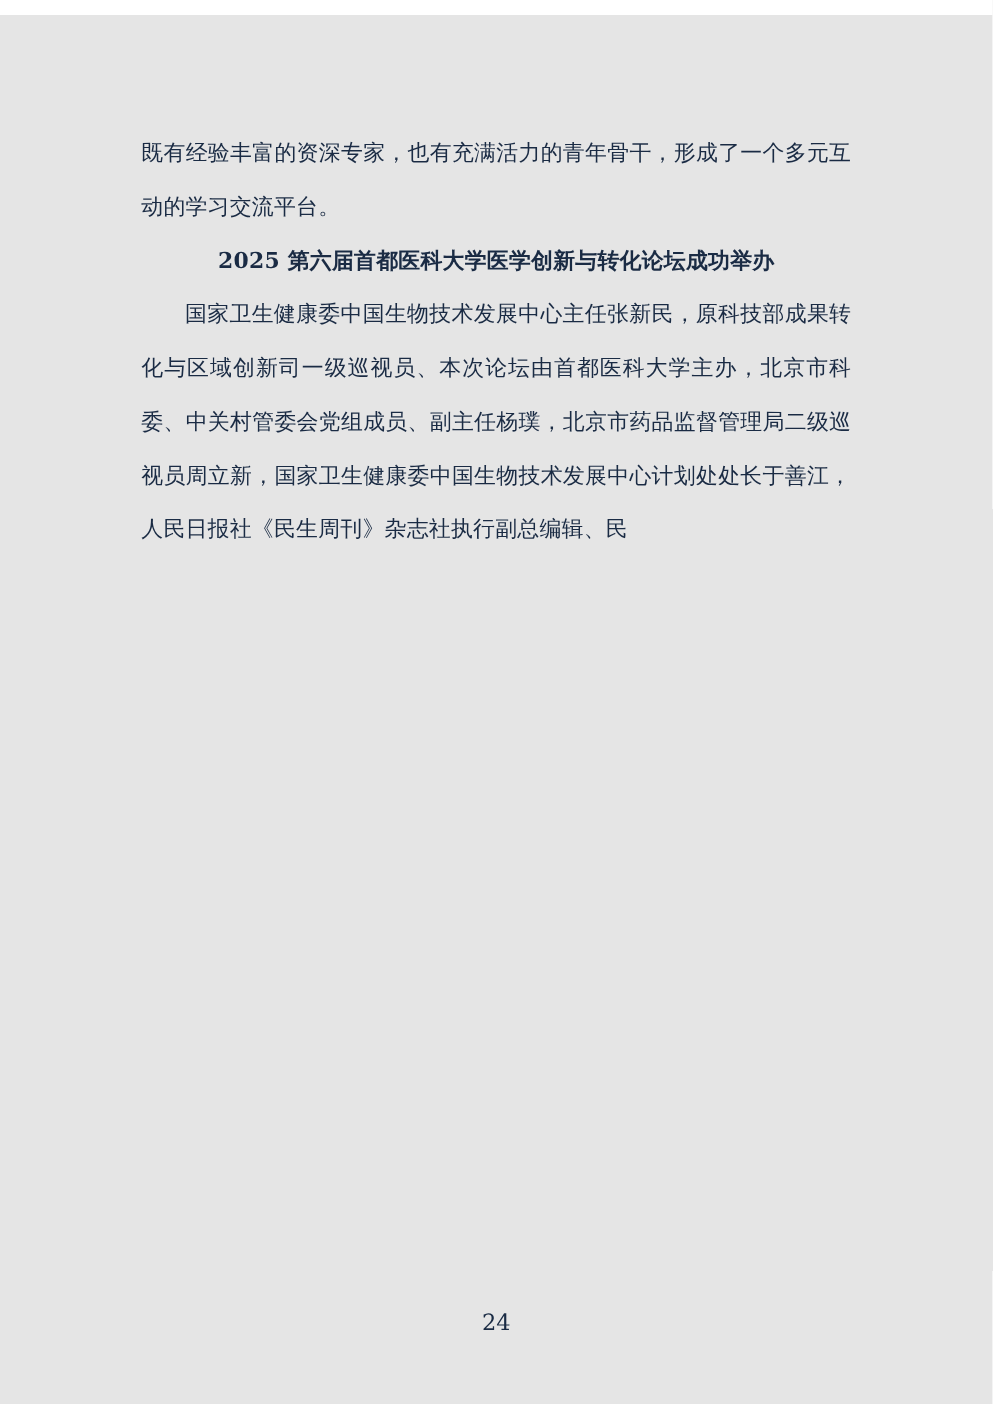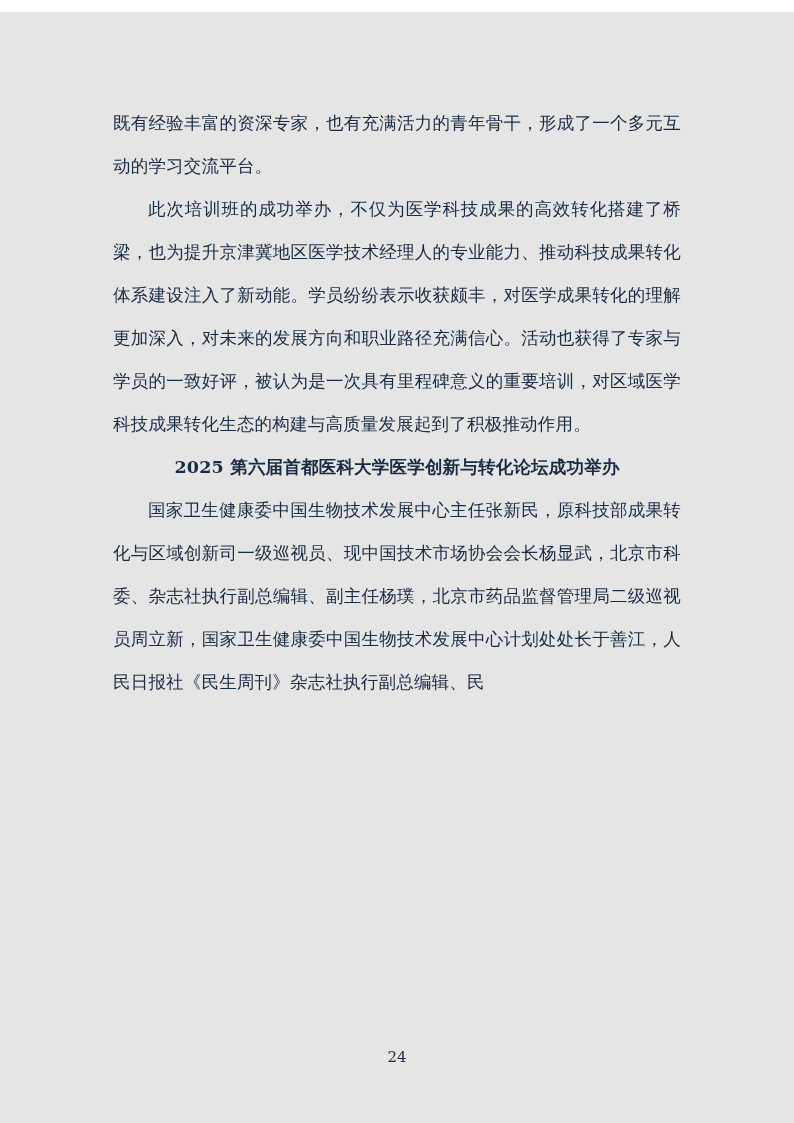--- a/index.html
+++ b/index.html
@@ -45,28 +45,27 @@
     margin: 0;
     letter-spacing: 0.2px;
   }
   .pagenum {
     position: absolute;
     left: 0;
     right: 0;
     top: 1036px;
     text-align: center;
     font-family: "DejaVu Serif", "Liberation Serif", serif;
-    font-size: 15px;
+    font-size: 18px;
     color: #1a2b44;
   }
 </style>
 </head>
 <body>
 
 <div class="page">
   <div class="content">
     <p class="para">既有经验丰富的资深专家，也有充满活力的青年骨干，形成了一个多元互动的学习交流平台。</p>
-    <p class="para indent">此次培训班的成功举办，不仅为医学科技成果的高效转化搭建了桥梁，也为提升京津冀地区医学技术经理人的专业能力、推动科技成果转化体系建设注入了新动能。学员纷纷表示收获颇丰，对医学成果转化的理解更加深入，对未来的发展方向和职业路径充满信心。活动也获得了专家与学员的一致好评，被认为是一次具有里程碑意义的重要培训，对区域医学科技成果转化生态的构建与高质量发展起到了积极推动作用。</p>
     <h2 class="heading">2025 第六届首都医科大学医学创新与转化论坛成功举办</h2>
-    <p class="para indent">国家卫生健康委中国生物技术发展中心主任张新民，原科技部成果转化与区域创新司一级巡视员、现中国技术市场协会会长杨显武，北京市科委、杂志社执行副总编辑、副主任杨璞，北京市药品监督管理局二级巡视员周立新，国家卫生健康委中国生物技术发展中心计划处处长于善江，人民日报社《民生周刊》杂志社执行副总编辑、民</p>
+    <p class="para indent">国家卫生健康委中国生物技术发展中心主任张新民，原科技部成果转化与区域创新司一级巡视员、本次论坛由首都医科大学主办，北京市科委、中关村管委会党组成员、副主任杨璞，北京市药品监督管理局二级巡视员周立新，国家卫生健康委中国生物技术发展中心计划处处长于善江，人民日报社《民生周刊》杂志社执行副总编辑、民</p>
   </div>
   <div class="pagenum">24</div>
 </div>
 
 </body></html>

